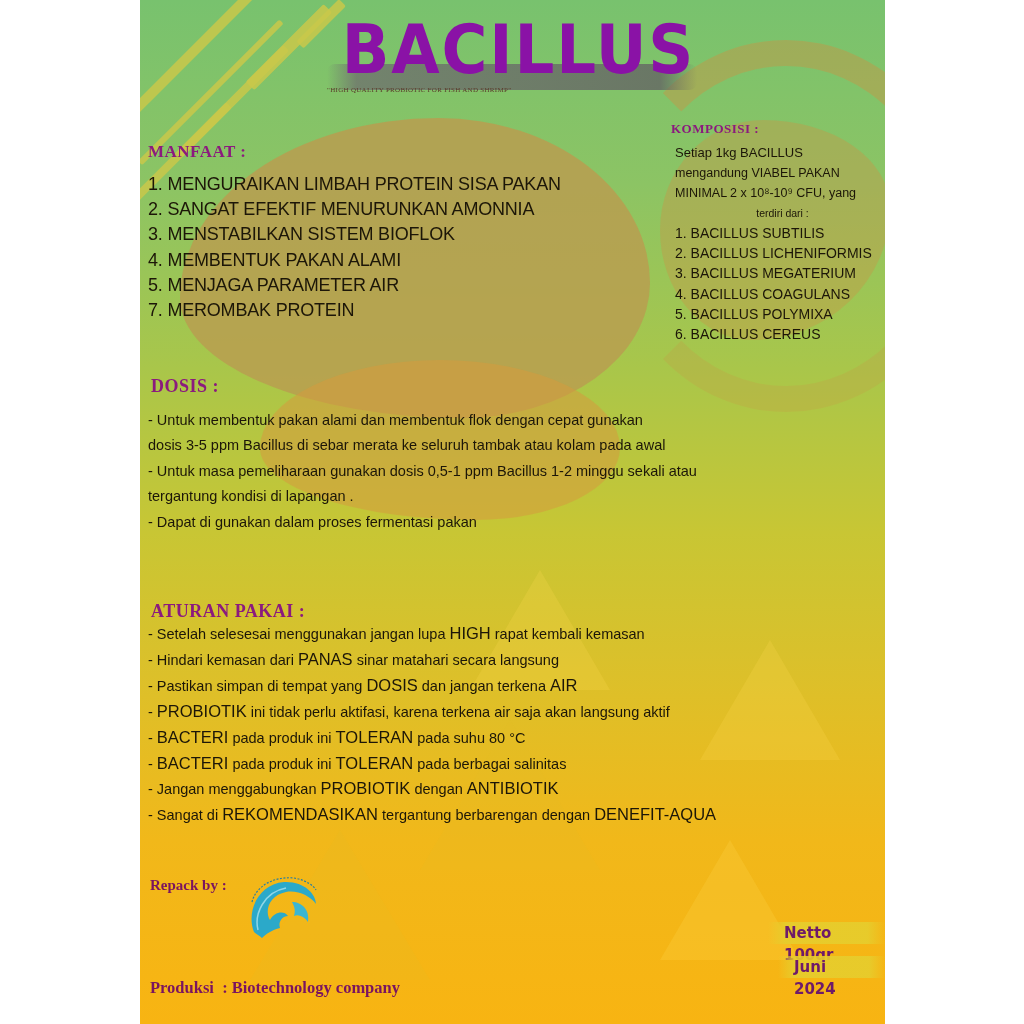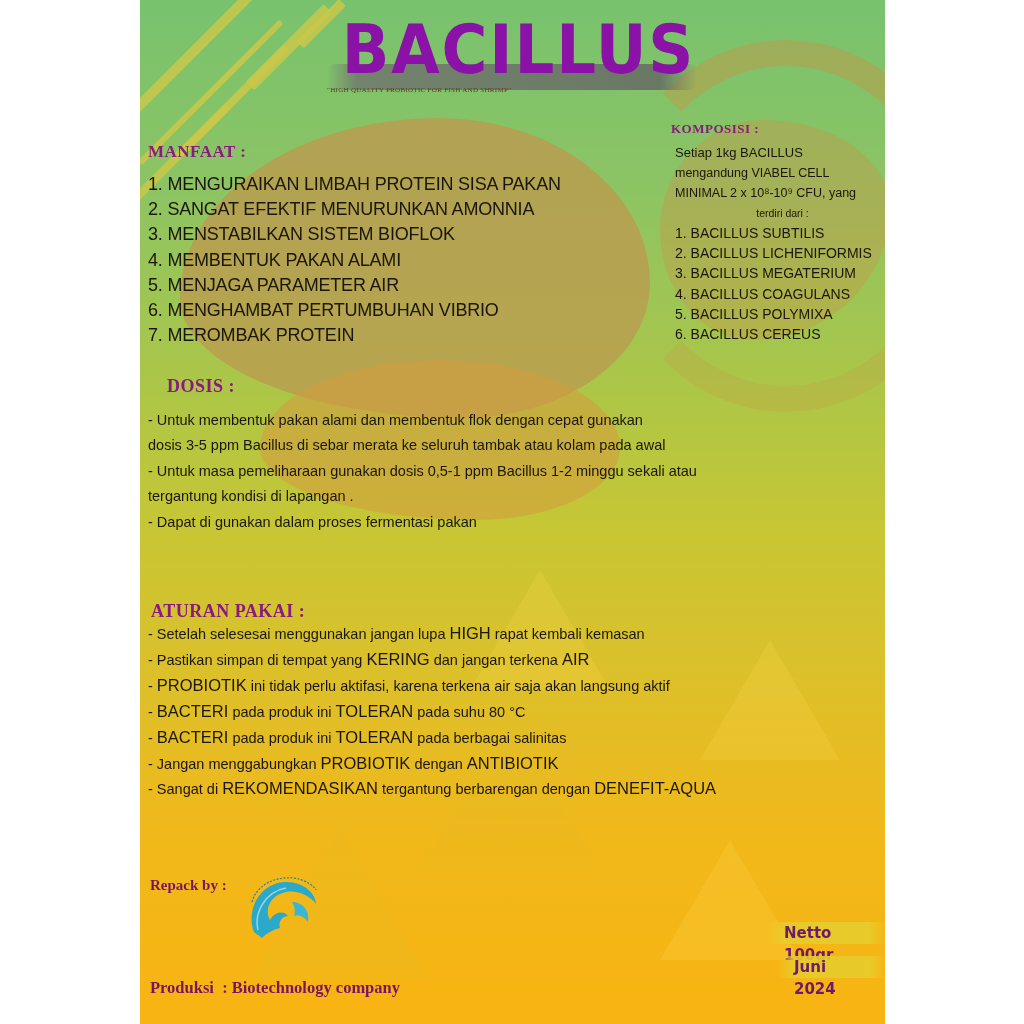--- a/index.html
+++ b/index.html
@@ -111,53 +111,53 @@
     <div class="tagline">"HIGH QUALITY PROBIOTIC FOR FISH AND SHRIMP"</div>
   </div>
 
   <div class="heading" style="left:8px;top:142px;">MANFAAT :</div>
   <ul class="list manfaat" style="left:8px;top:172px;">
     <li>1. MENGURAIKAN LIMBAH PROTEIN SISA PAKAN</li>
     <li>2. SANGAT EFEKTIF MENURUNKAN AMONNIA</li>
     <li>3. MENSTABILKAN SISTEM BIOFLOK</li>
     <li>4. MEMBENTUK PAKAN ALAMI</li>
     <li>5. MENJAGA PARAMETER AIR</li>
-    <li>6. MENGHAMBAT PERTUMBUHAN VIBRIO</li>
     <li>7. MEROMBAK PROTEIN</li>
   </ul>
 
   <div class="heading" style="left:531px;top:121px;font-size:13px;">KOMPOSISI :</div>
   <div class="komp-intro">
     <div style="font-size:13px;">Setiap 1kg BACILLUS</div>
-    <div style="font-size:12.5px;">mengandung VIABEL CELL</div>
+    <div style="font-size:12.5px;">mengandung VIABEL PAKAN</div>
     <div style="font-size:12.5px;">MINIMAL 2 x 10⁸-10⁹ CFU, yang</div>
     <div style="font-size:10.5px;text-align:center;">terdiri dari :</div>
   </div>
   <ul class="list komp-list" style="left:535px;top:223px;">
     <li>1. BACILLUS SUBTILIS</li>
     <li>2. BACILLUS LICHENIFORMIS</li>
     <li>3. BACILLUS MEGATERIUM</li>
     <li>4. BACILLUS COAGULANS</li>
     <li>5. BACILLUS POLYMIXA</li>
     <li>6. BACILLUS CEREUS</li>
   </ul>
 
-  <div class="heading" style="left:27px;top:376px;font-size:18px;">DOSIS :</div>
+  <div class="heading" style="left:11px;top:376px;font-size:18px;">DOSIS :</div>
   <div class="para" style="left:8px;top:408px;">
     <div>- Untuk membentuk pakan alami dan membentuk flok dengan cepat gunakan</div>
     <div>dosis 3-5 ppm Bacillus di sebar merata ke seluruh tambak atau kolam pada awal</div>
     <div>- Untuk masa pemeliharaan gunakan dosis 0,5-1 ppm Bacillus 1-2 minggu sekali atau</div>
     <div>tergantung kondisi di lapangan .</div>
     <div>- Dapat di gunakan dalam proses fermentasi pakan</div>
   </div>
 
   <div class="heading" style="left:11px;top:590px;font-size:18px;margin-top:11px;">ATURAN PAKAI :</div>
   <ul class="list rule-list" style="left:8px;top:621px;">
     <li><span>- Setelah selesesai menggunakan jangan lupa </span><span class="big">HIGH</span><span> rapat kembali kemasan</span></li>
-    <li><span>- Pastikan simpan di tempat yang </span><span class="big">KERING</span><span> dan jangan terkena </span><span class="big">AIR</span></li>
+    <li><span>- Hindari kemasan dari </span><span class="big">PANAS</span><span> sinar matahari secara langsung</span></li>
+    <li><span>- Pastikan simpan di tempat yang </span><span class="big">DOSIS</span><span> dan jangan terkena </span><span class="big">AIR</span></li>
     <li><span>- </span><span class="big">PROBIOTIK</span><span> ini tidak perlu aktifasi, karena terkena air saja akan langsung aktif</span></li>
     <li><span>- </span><span class="big">BACTERI</span><span> pada produk ini </span><span class="big">TOLERAN</span><span> pada suhu 80 °C</span></li>
     <li><span>- </span><span class="big">BACTERI</span><span> pada produk ini </span><span class="big">TOLERAN</span><span> pada berbagai salinitas</span></li>
     <li><span>- Jangan menggabungkan </span><span class="big">PROBIOTIK</span><span> dengan </span><span class="big">ANTIBIOTIK</span></li>
     <li><span>- Sangat di </span><span class="big">REKOMENDASIKAN</span><span> tergantung berbarengan dengan </span><span class="big">DENEFIT-AQUA</span></li>
   </ul>
 
   <div class="repack">Repack by :</div>
   <div class="logo">
     <svg width="76" height="72" viewBox="0 0 76 72">

